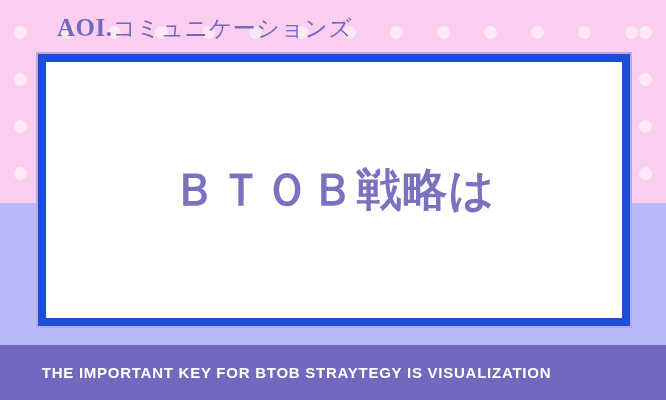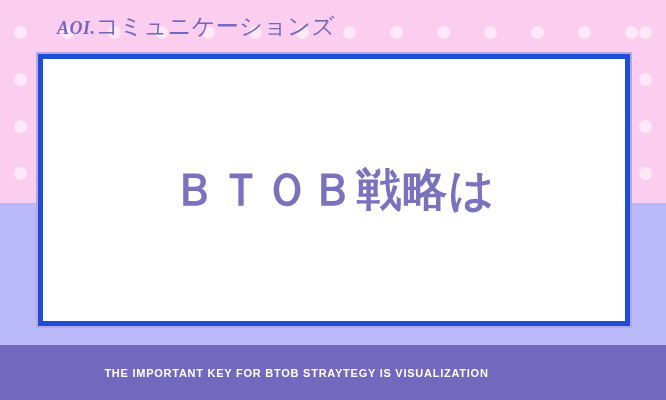--- a/index.html
+++ b/index.html
@@ -61,41 +61,40 @@
     position: absolute;
     left: 57px;
     top: 15px;
     white-space: nowrap;
     line-height: 1;
     color: #7268be;
   }
   .logo-mark {
     font-family: "Liberation Serif", "DejaVu Serif", serif;
     font-weight: bold;
-    font-size: 18px;
+    font-size: 25px;
     letter-spacing: 0.5px;
-    font-style: italic;
   }
   .logo-name {
     font-family: "Liberation Sans", "DejaVu Sans", sans-serif;
     font-weight: 400;
     font-size: 23px;
     letter-spacing: 0.5px;
   }
 
   
   .card {
     position: absolute;
     left: 38px;
     top: 54px;
     width: 592px;
     height: 272px;
     box-sizing: border-box;
     background: #ffffff;
-    border: 5px solid #1d4ed8;
+    border: 8px solid #1d4ed8;
     outline: 2px solid #b9a6e4;
     outline-offset: 0px;
   }
 
   .card-inner {
     position: absolute;
     left: 0;
     top: 0;
     right: 0;
     bottom: 0;
@@ -132,21 +131,21 @@
     left: 0;
     top: 345px;
     width: 593px;
     height: 55px;
     display: flex;
     align-items: center;
     justify-content: center;
     color: #ffffff;
     font-family: "Liberation Sans", "DejaVu Sans", sans-serif;
     font-weight: bold;
-    font-size: 11px;
+    font-size: 15px;
     letter-spacing: 0.75px;
     white-space: nowrap;
   }
 </style>
 </head>
 <body>
 
 <div class="banner">
 
   <div class="bg-top"></div>

